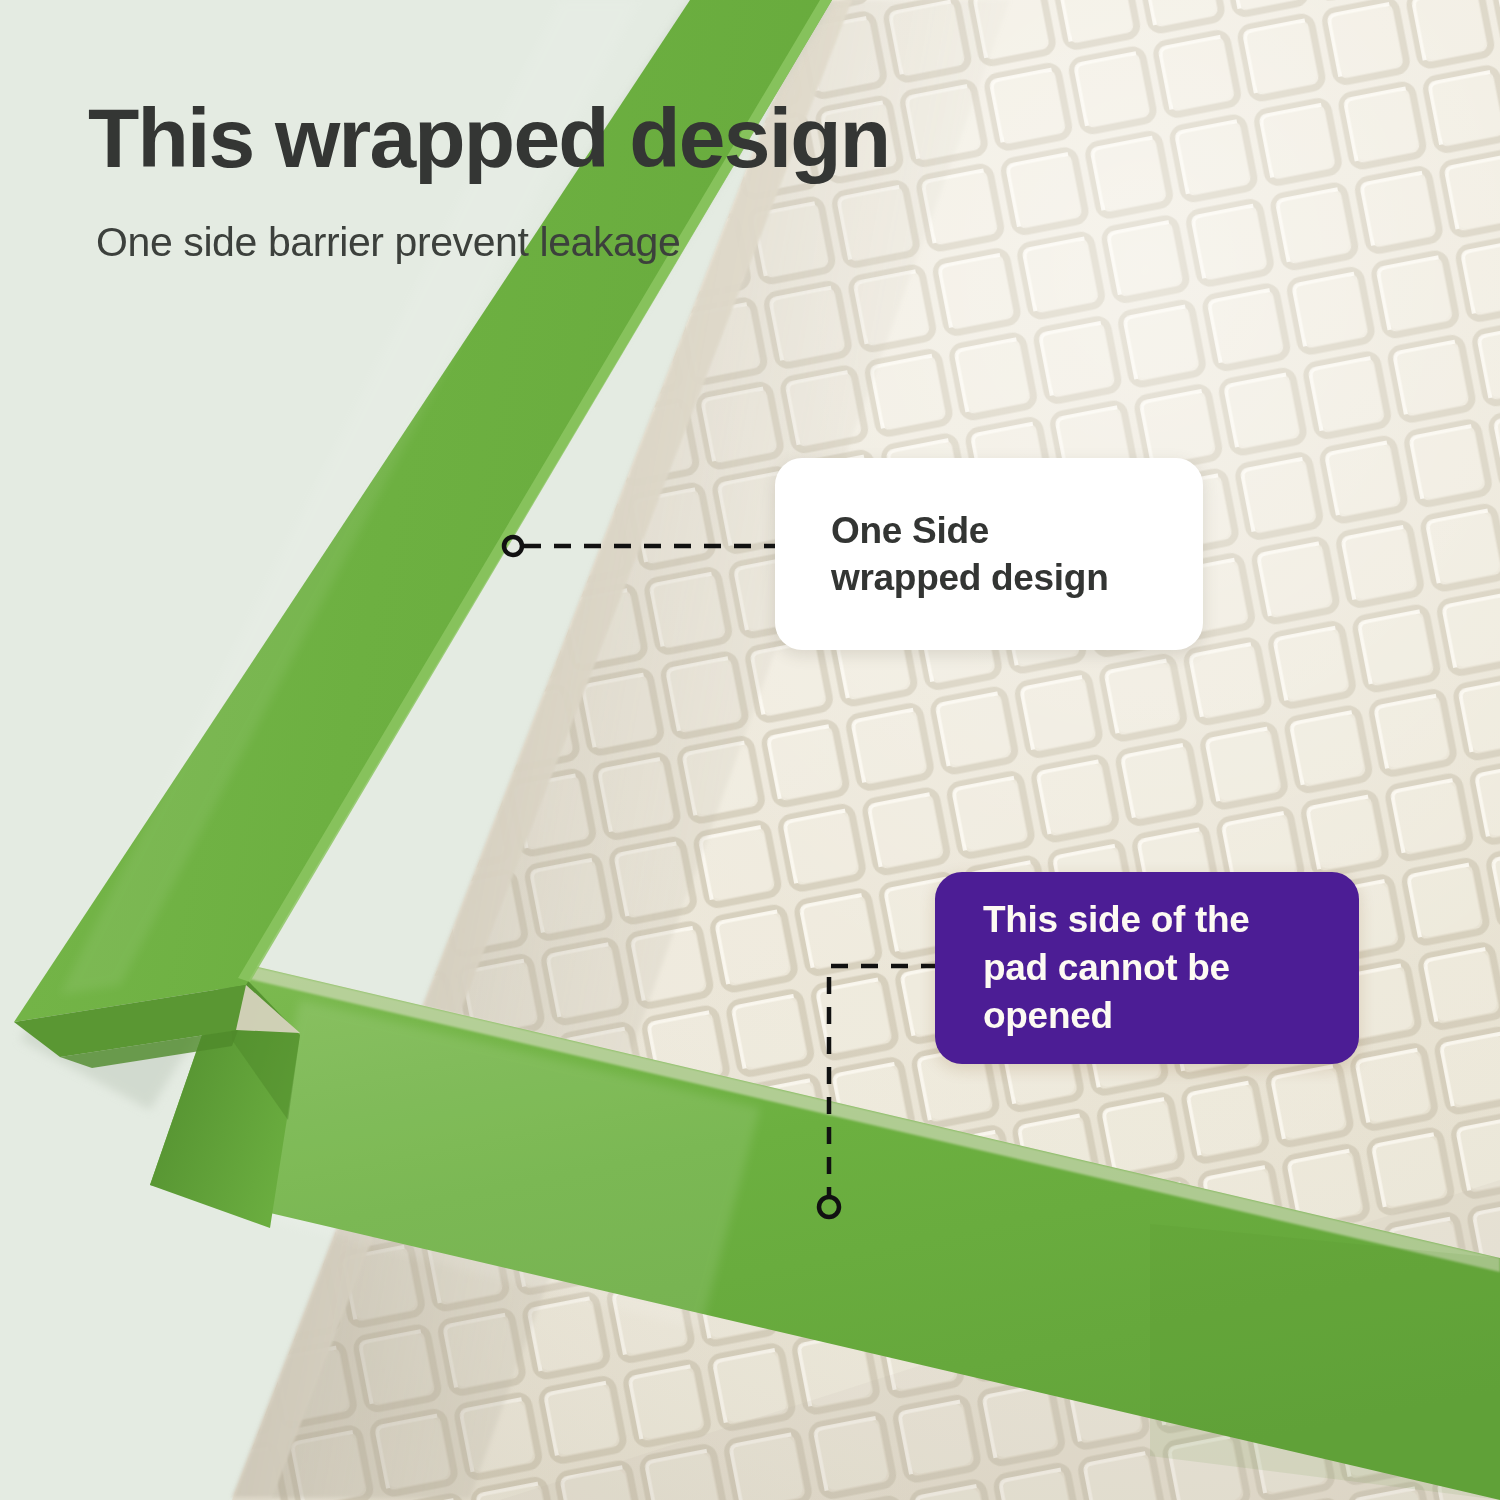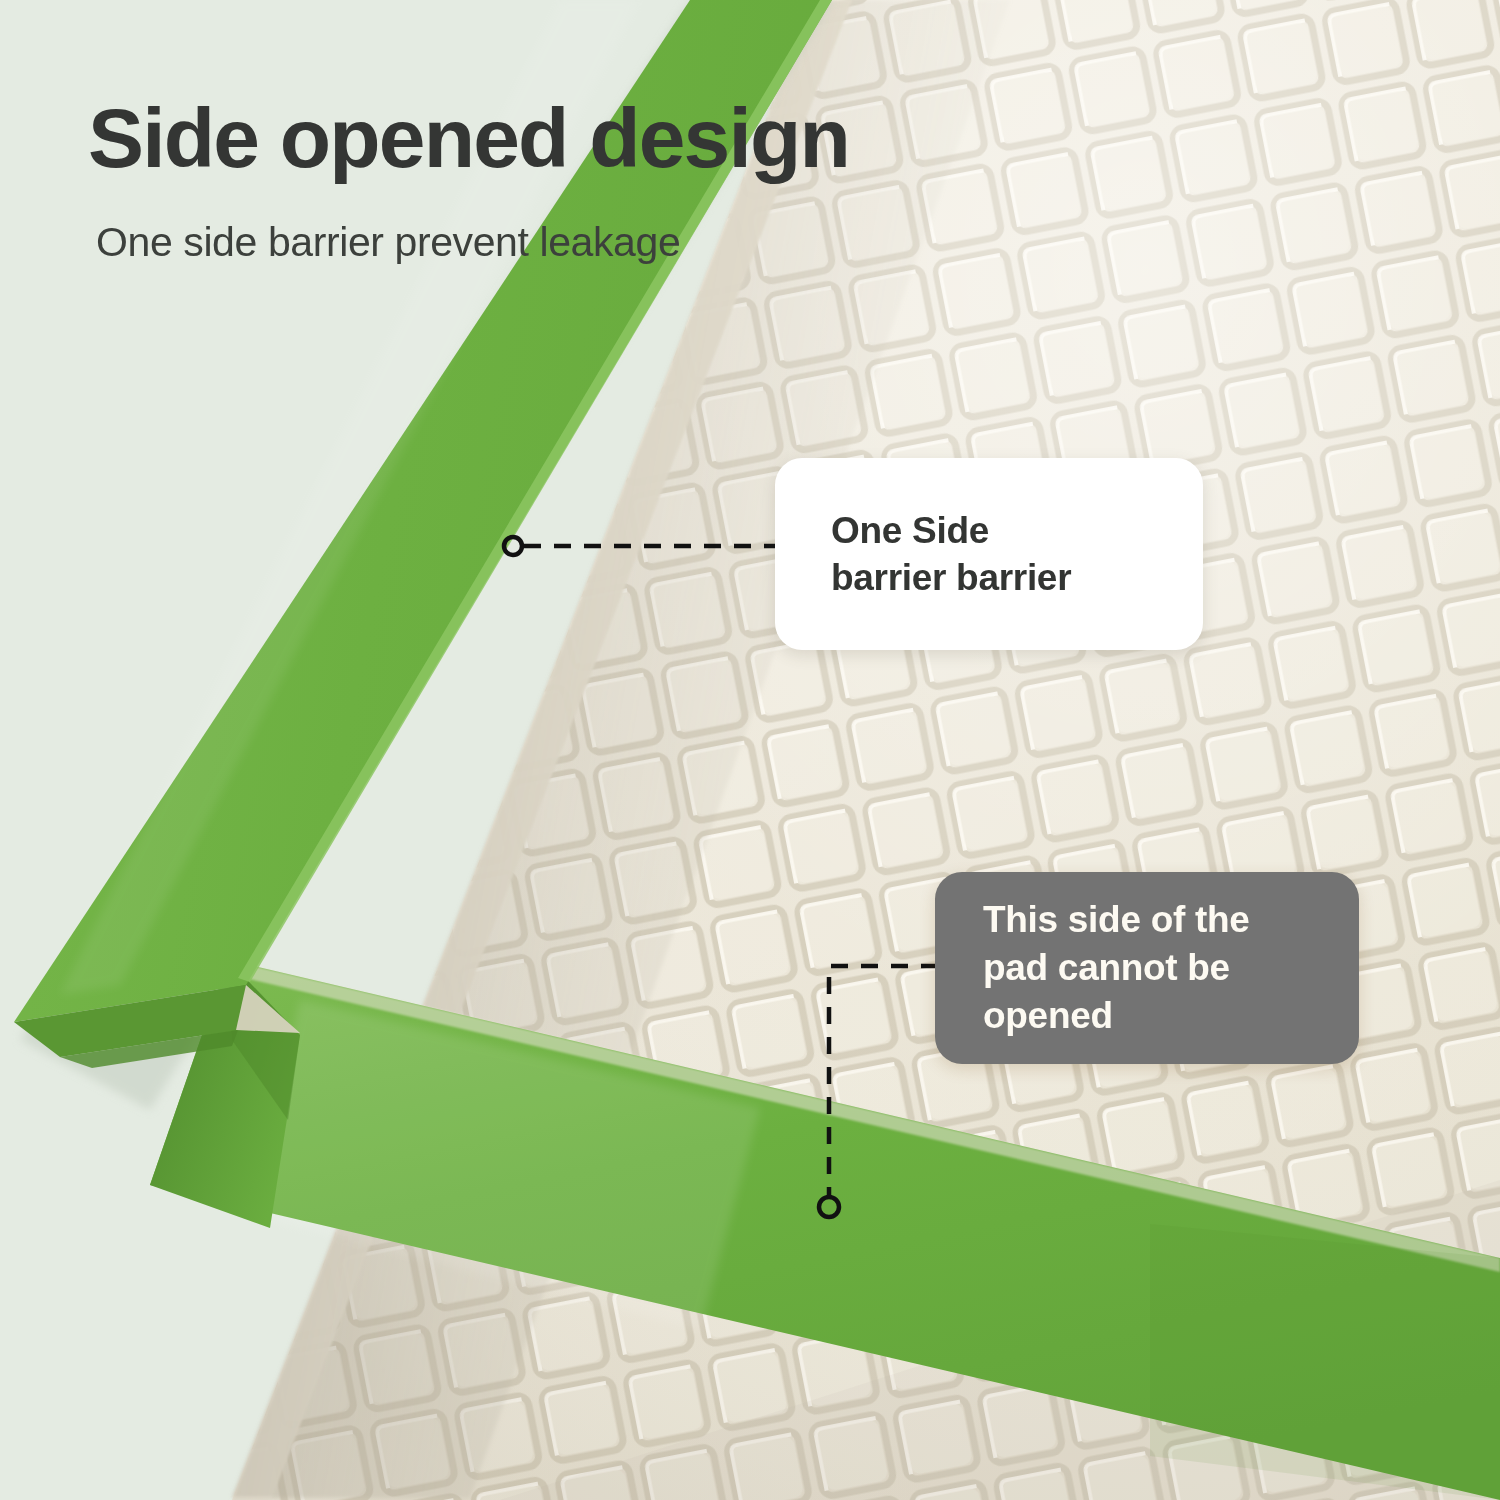--- a/index.html
+++ b/index.html
@@ -30,21 +30,21 @@
     background:#ffffff;border-radius:27px;
     box-shadow:0 5px 16px rgba(90,80,60,.16);
     padding:0 56px;
   }
   #callout-white .ctext{
     font-size:37px;line-height:1.28;font-weight:700;color:#333533;
     letter-spacing:-0.3px;white-space:pre-line;
   }
   #callout-orange{
     left:935px;top:872px;width:424px;height:192px;
-    background:#737373;border-radius:27px;
+    background:#4c1d95;border-radius:27px;
     box-shadow:0 5px 16px rgba(120,80,20,.18);
     padding:0 48px;
   }
   #callout-orange .ctext{
     font-size:37px;line-height:1.30;font-weight:700;color:#fdfaf2;
     letter-spacing:-0.3px;white-space:pre-line;
   }
 </style>
 </head>
 <body>
@@ -165,27 +165,27 @@
       <path d="M 524 546 L 778 546" stroke-dasharray="17 13"></path>
     </g>
 
     <g stroke="#111111" stroke-width="4.5" fill="none" stroke-linecap="butt">
       <path d="M 938 966 L 829 966 L 829 1196" stroke-dasharray="17 13"></path>
       <circle cx="829" cy="1207" r="10"></circle>
     </g>
   </svg>
 
   <div class="head-wrap">
-    <h1 id="title">Side opened design</h1>
+    <h1 id="title">This wrapped design</h1>
     <p id="subtitle">One side barrier prevent leakage</p>
   </div>
 
   <div class="callout" id="callout-white">
     <div class="ctext">One Side
-barrier barrier</div>
+wrapped design</div>
   </div>
 
   <div class="callout" id="callout-orange">
     <div class="ctext">This side of the
 pad cannot be
 opened</div>
   </div>
 
 </div>
 

